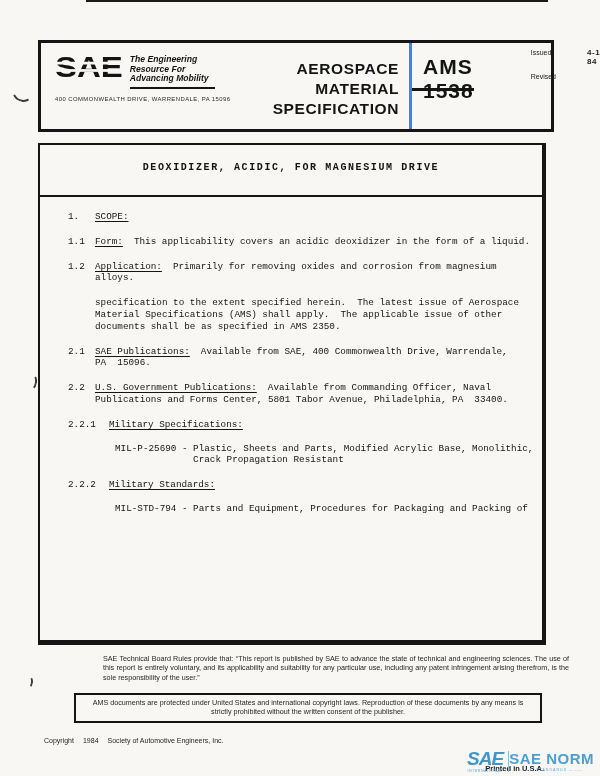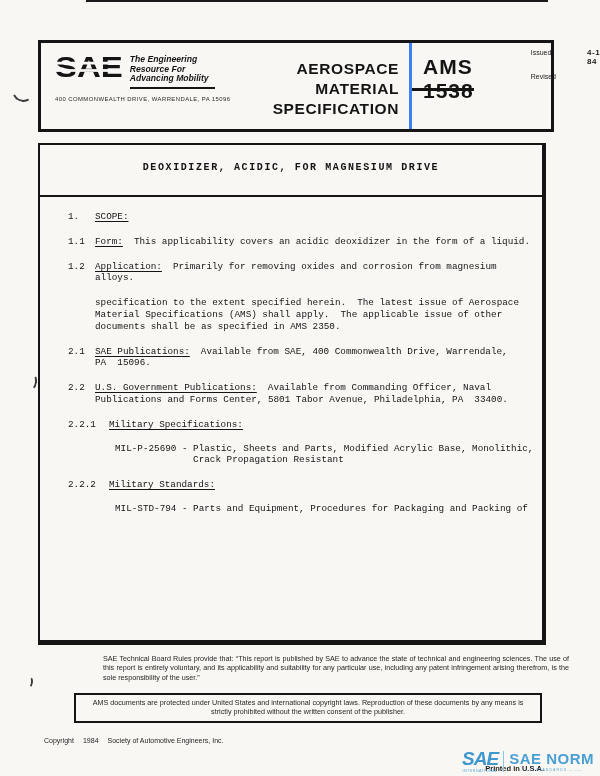--- a/index.html
+++ b/index.html
@@ -53,21 +53,21 @@
   .footnote2 { position:absolute; left:74px; top:693px; width:468px; border:2px solid #151515; padding:3px 6px 4px 6px; font-size:7.2px; line-height:9.4px; color:#1f1f1f;text-align:center; }
   .copyright { position:absolute; left:44px; top:737px; font-size:7px; color:#1f1f1f; }
   .copyright .yr { margin:0 9px; }
   .printed { position:absolute; right:56px; top:764px; font-size:7.5px; font-weight:bold; color:#1c1c1c; }
 
   
   .watermark { position:absolute; right:6px; bottom:3px; display:flex; gap:5px; align-items:flex-start; }
   .wm-left { text-align:center; }
   .wm-sae { display:block; font-style:italic; font-weight:900; font-size:19px; line-height:16px; color:#3f97cd; letter-spacing:-1px; }
   .wm-intl { display:block; font-size:3.6px; letter-spacing:0.5px; color:#58a8d8; margin-top:2px; }
-  .wm-right { text-align:center; border-left:1px solid #8cc4e4; padding-left:5px; }
+  .wm-right { text-align:center; border-left:1px solid #8cc4e4; }
   .wm-name { display:block; font-weight:900; font-size:15px; line-height:15px; letter-spacing:0.5px; color:#4aa0d4; }
   .wm-sub { display:block; font-size:3.6px; letter-spacing:1px; color:#58a8d8; margin-top:2px; }
   .wm-sub::before, .wm-sub::after { content:"———"; margin:0 2px; color:#8cc4e4; }
 </style>
 </head>
 <body>
 
 <div class="page">
 
   <div class="scanline-top"></div>

